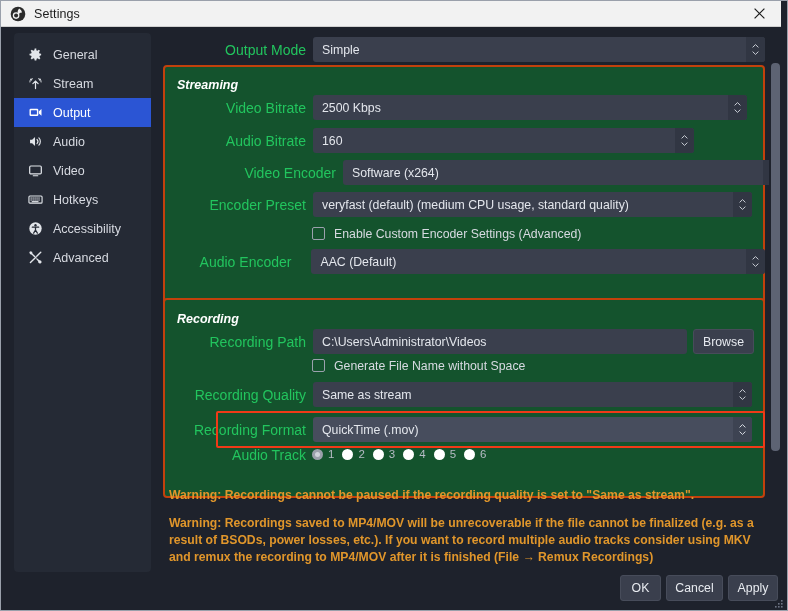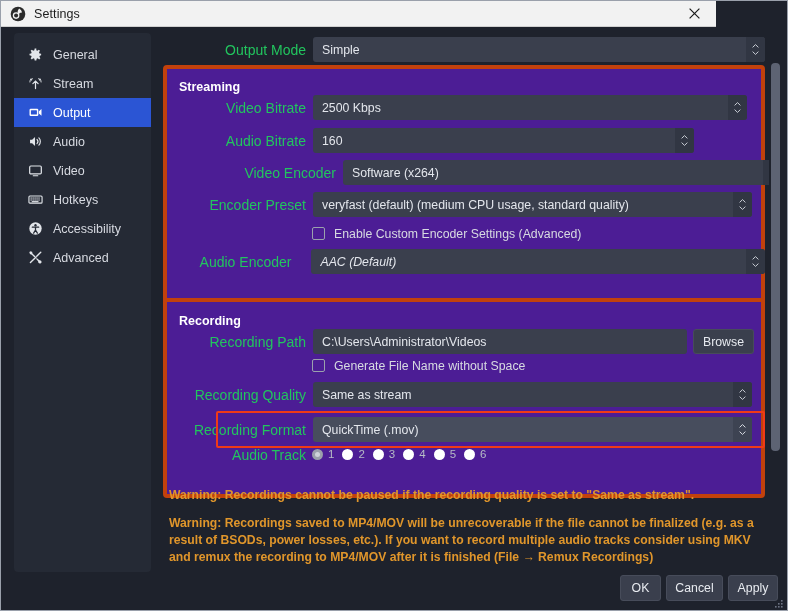--- a/index.html
+++ b/index.html
@@ -20,21 +20,21 @@
     height: 611px;
     background: #1e222c;
     border: 1px solid #9aa0ab;
     overflow: hidden;
   }
 
   
   .titlebar {
     position: absolute;
     left: 0; top: 0;
-    width: 715px;
+    width: 780px;
     height: 26px;
     background: #f2f2f2;
     border-bottom: 1px solid #d0d0d0;
     display: flex;
     align-items: center;
   }
   .tb-icon {
     width: 16px; height: 16px;
     margin-left: 9px;
     position: relative;
@@ -175,23 +175,24 @@
     display: flex;
     align-items: center;
     justify-content: center;
     cursor: default;
     font-family: "Liberation Sans", sans-serif;
   }
 
   
   .group {
     position: absolute;
-    background: #4c1d95;
-    border: 4px solid #c2410c;
+    background: #14532d;
+    border: 2px solid #c2410c;
     border-radius: 4px;
+    font-style: italic;
   }
   .group-title {
     position: absolute;
     left: 12px;
     color: #ffffff;
     font-size: 12.5px;
     font-weight: bold;
     line-height: 1;
   }
 
@@ -510,21 +511,21 @@
         </div>
       </div>
 
       <div class="chk-row" style="left:151px; top:200px;">
         <span class="chkbox"></span>
         <span class="chk-label">Enable Custom Encoder Settings (Advanced)</span>
       </div>
 
       <div class="row" style="left:2px; top:222px; width:602px;">
         <div class="fld-label" style="width:143px;">Audio Encoder</div>
-        <div class="combo" style="margin-left:20px; width:504px;font-style:italic;">
+        <div class="combo" style="margin-left:20px; width:504px;">
           <span class="ctext">AAC (Default)</span>
           <span class="spin">
             <svg width="7" height="4" viewBox="0 0 7 4">
                 <path d="M0.6 3.4 L3.5 0.6 L6.4 3.4" stroke="#c8ccd4" stroke-width="1" fill="none"></path>
               </svg>
             <svg width="7" height="4" viewBox="0 0 7 4">
                 <path d="M0.6 0.6 L3.5 3.4 L6.4 0.6" stroke="#c8ccd4" stroke-width="1" fill="none"></path>
               </svg>
           </span>
         </div>

